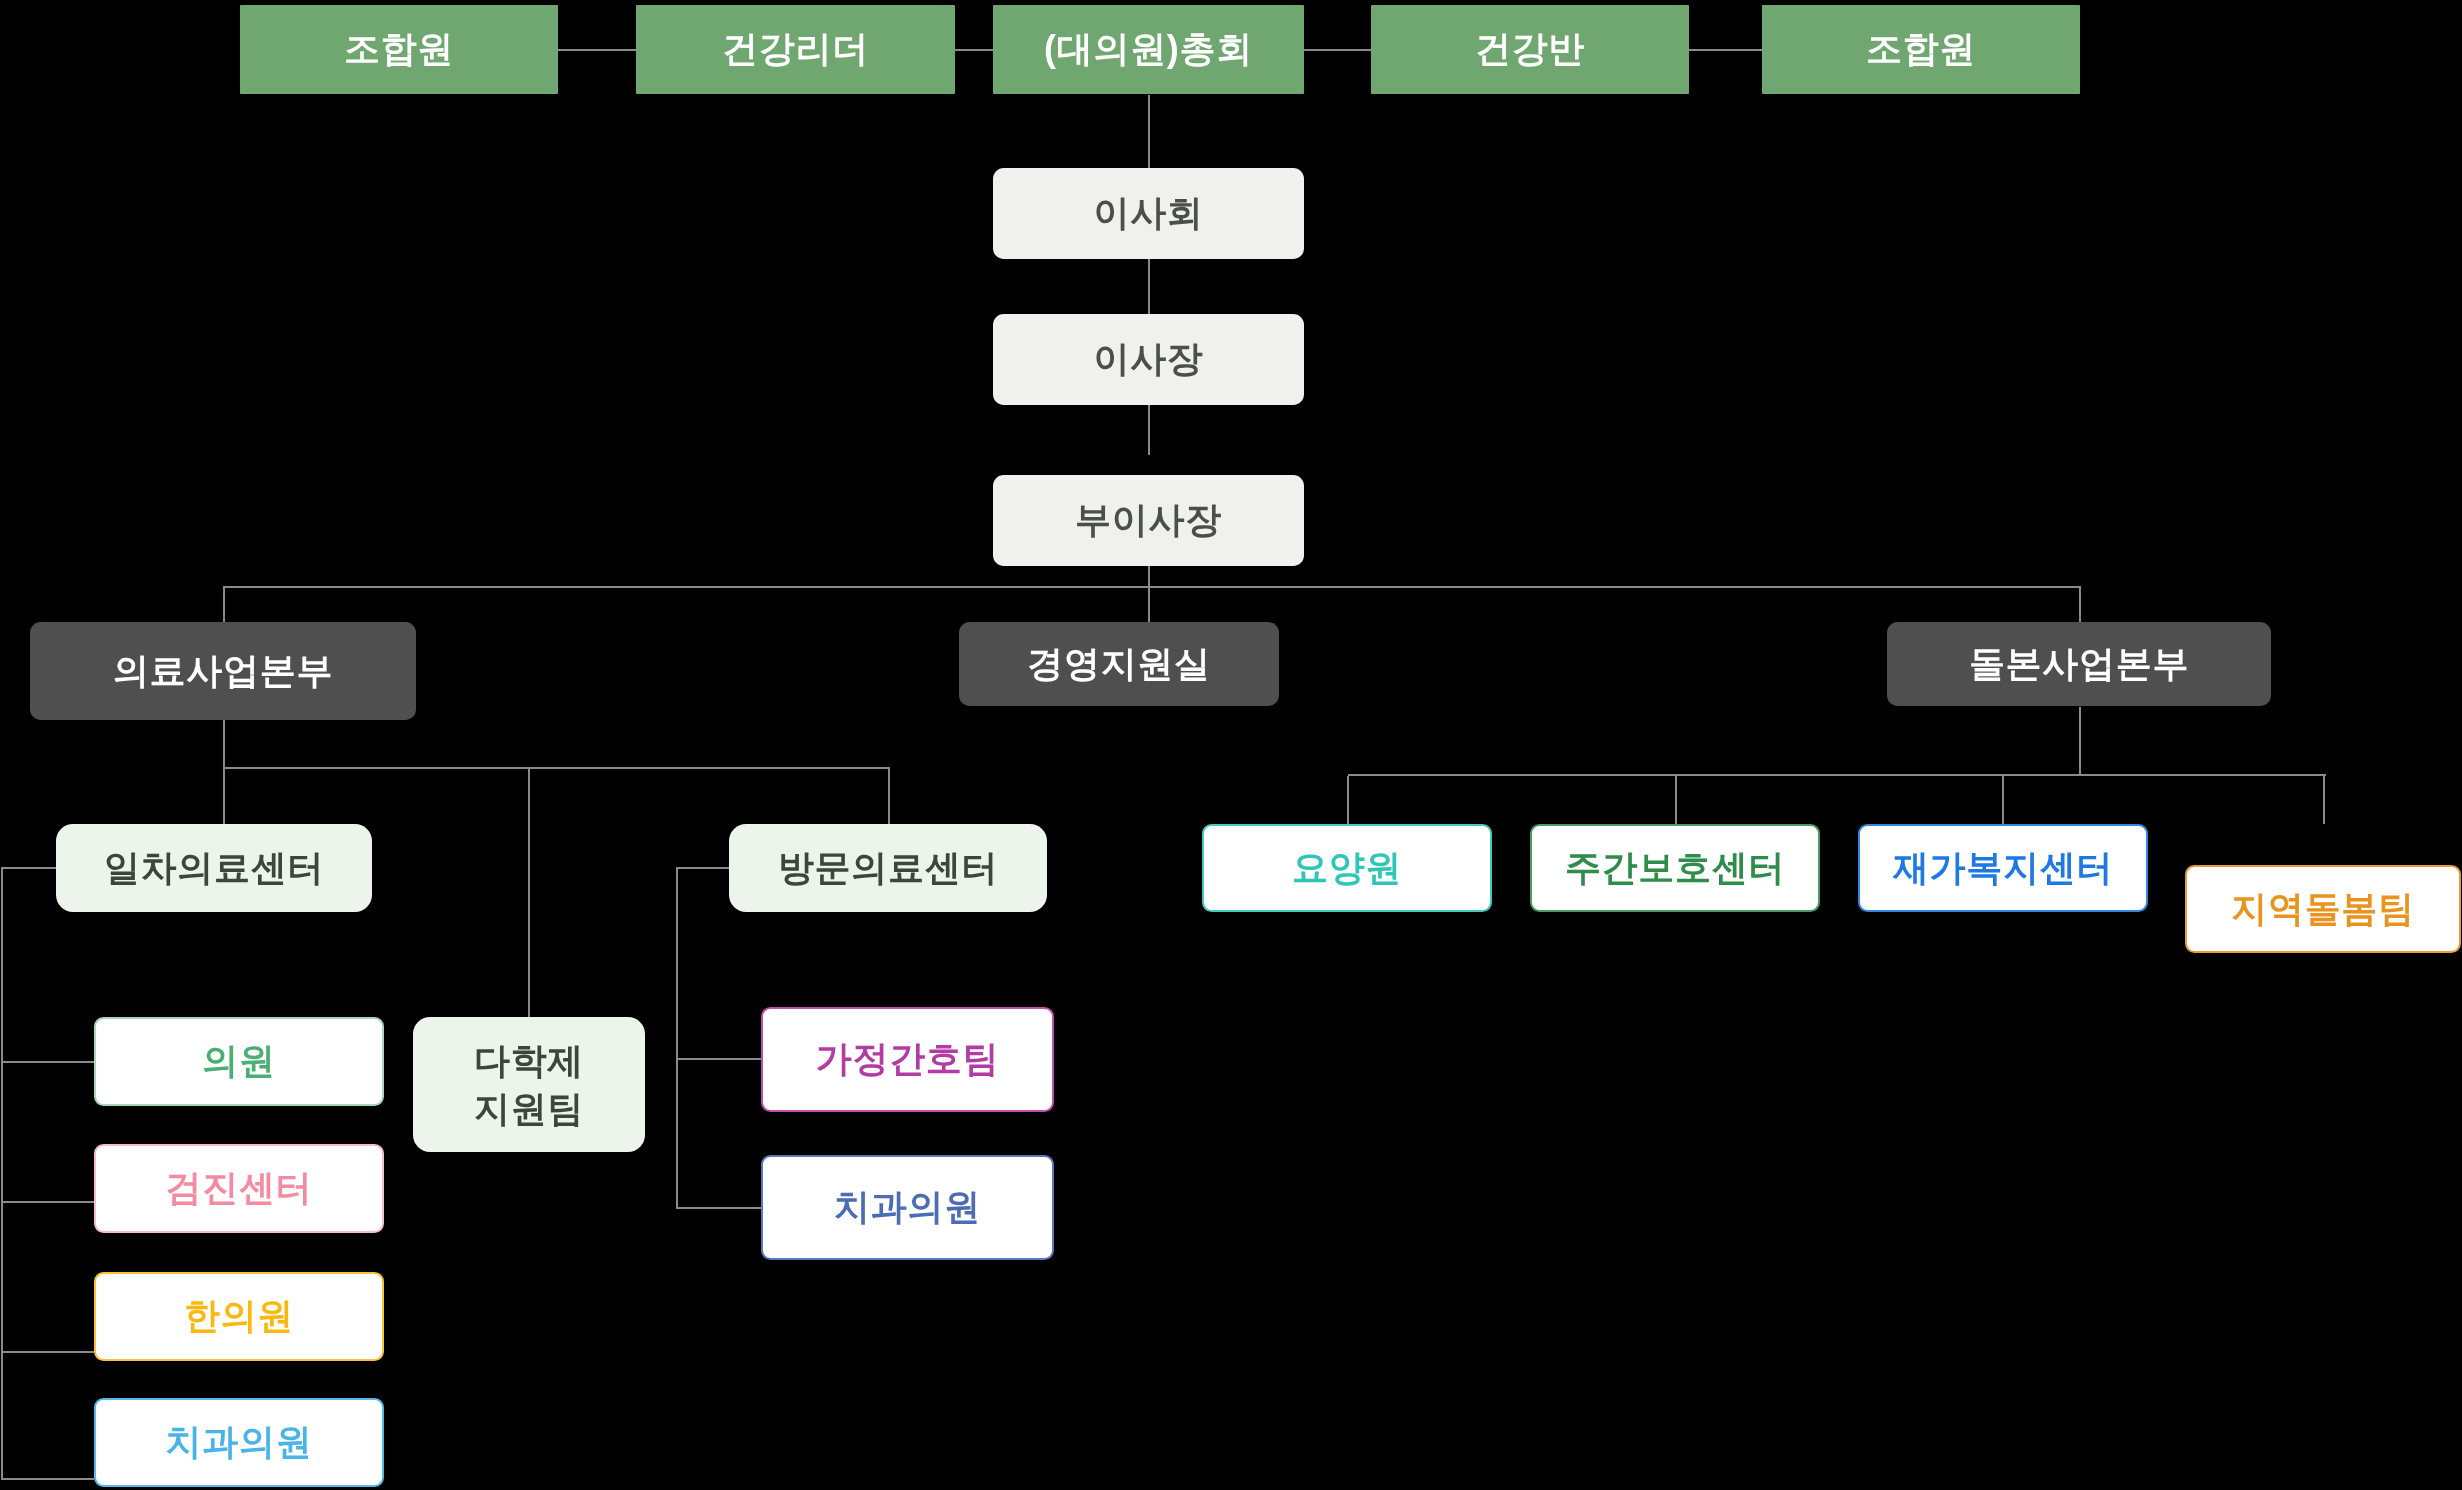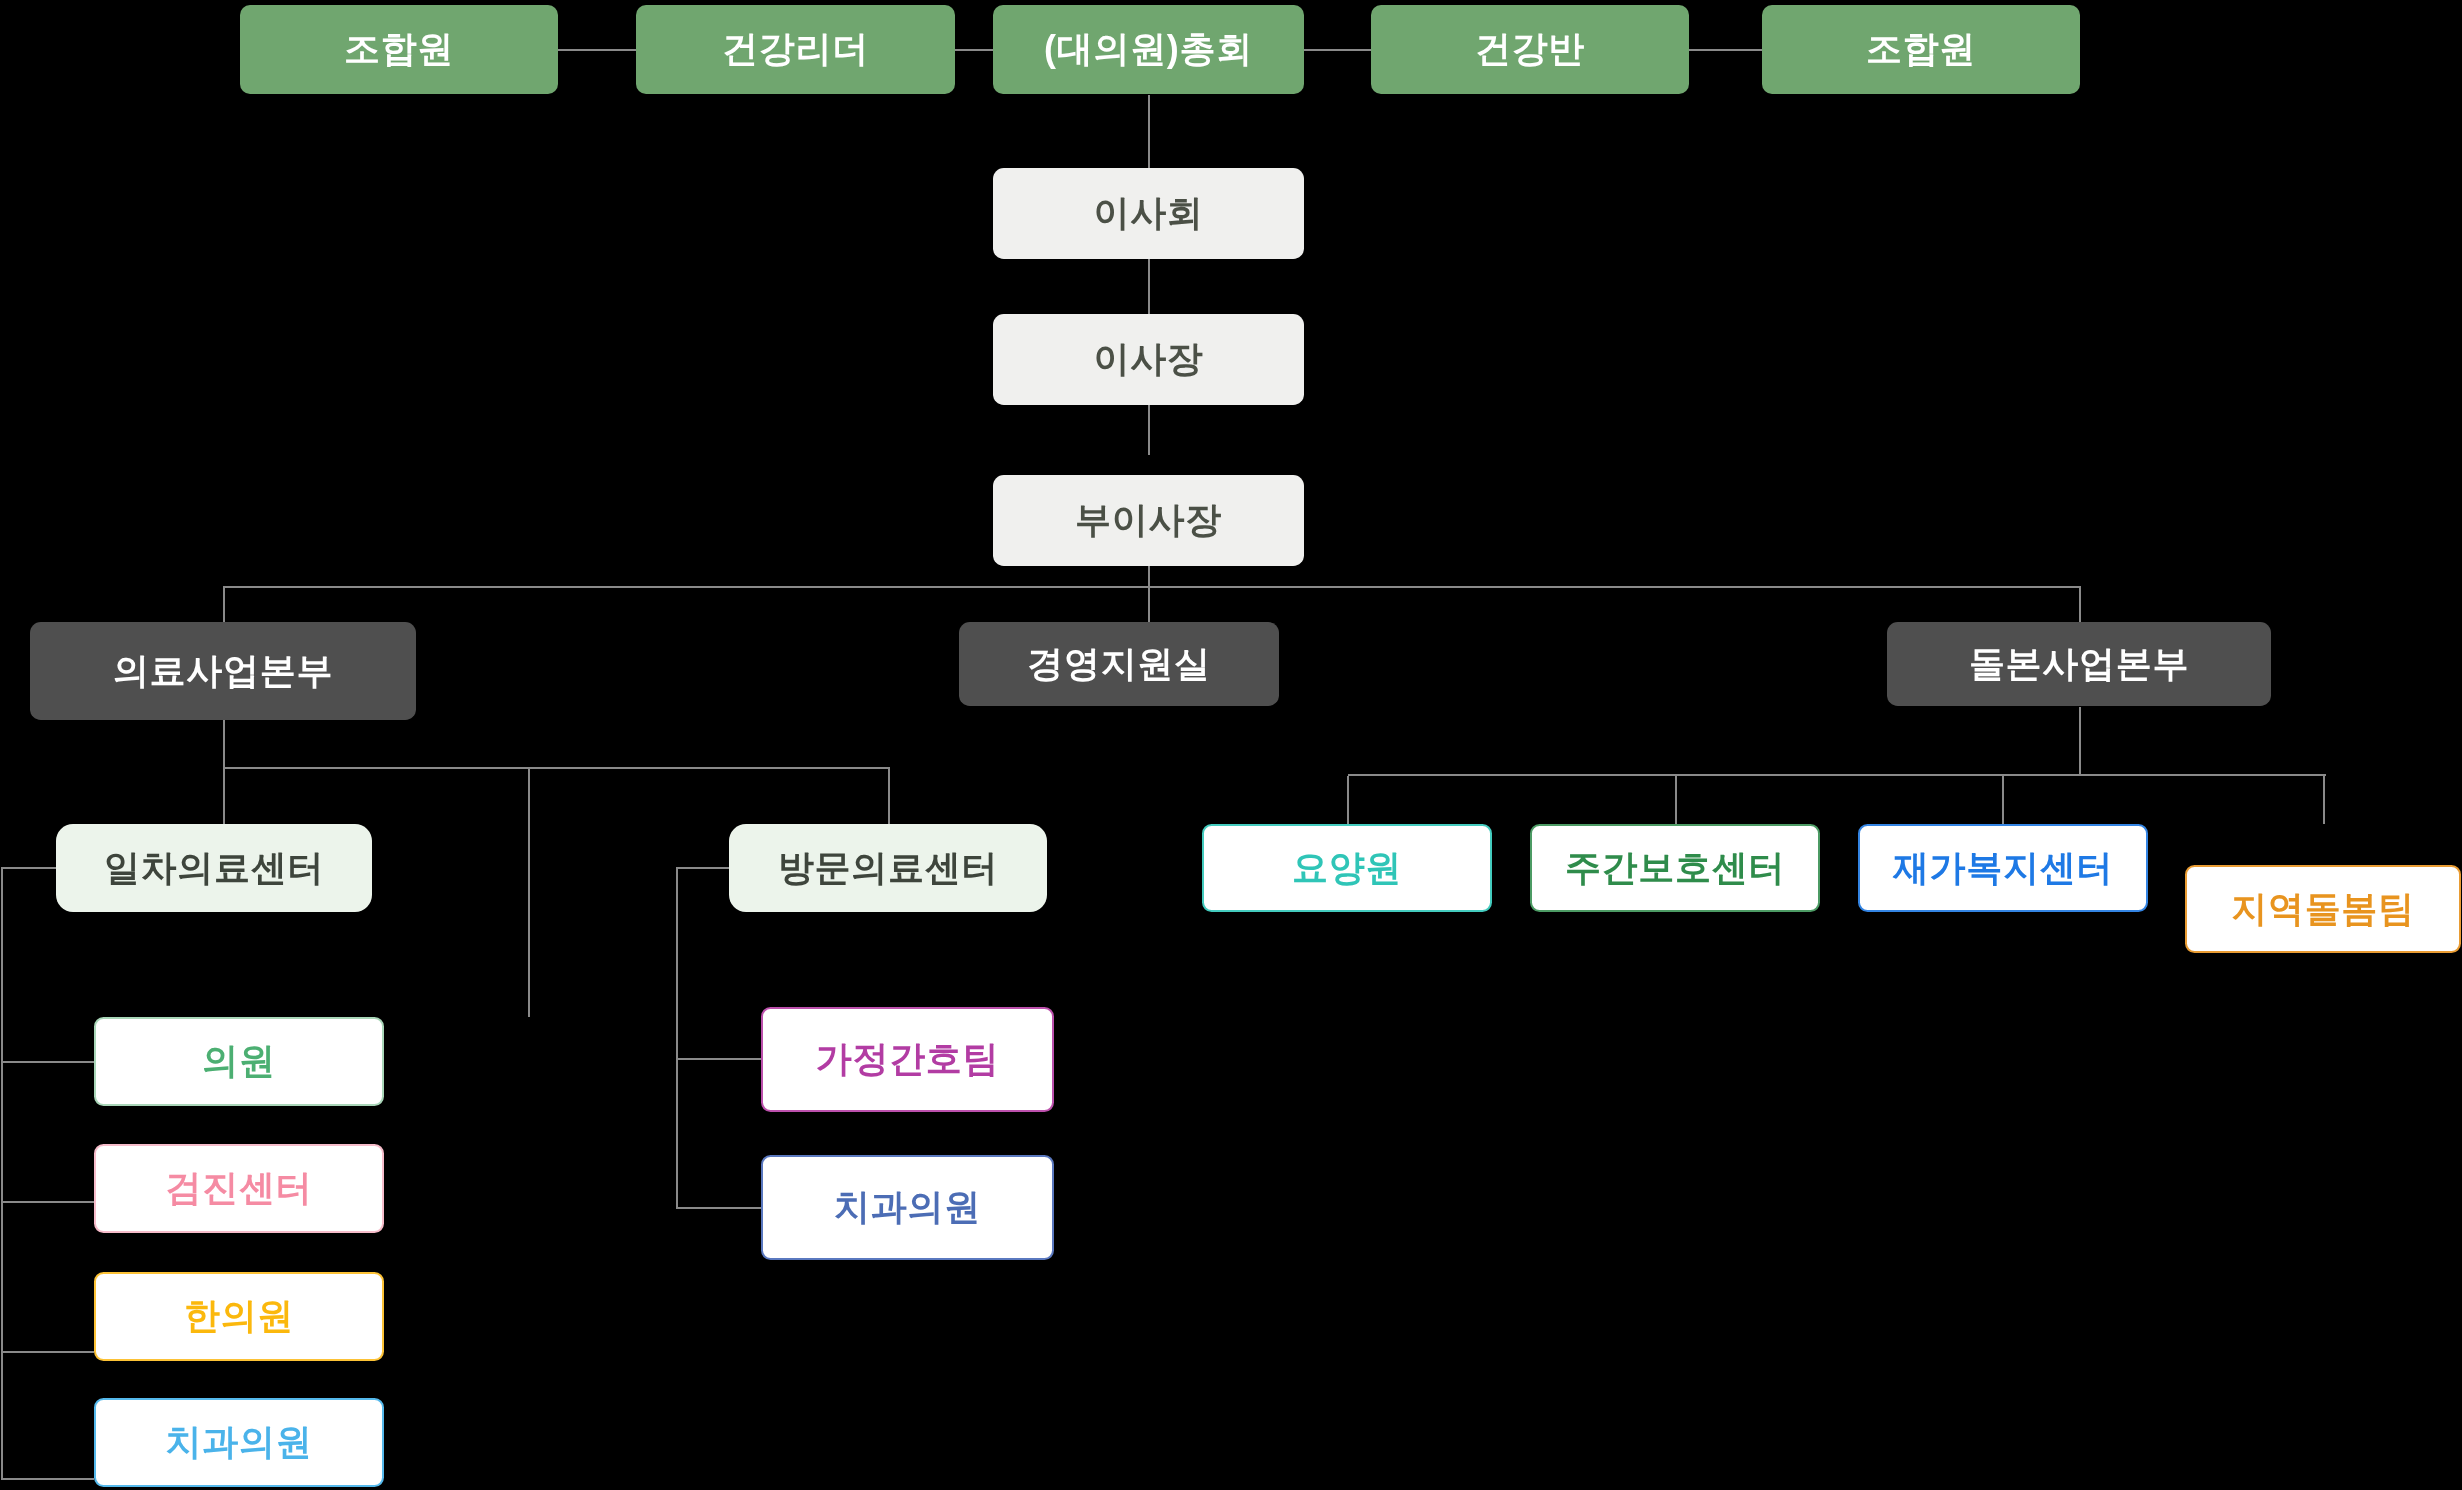--- a/index.html
+++ b/index.html
@@ -10,21 +10,21 @@
     font-family:"Liberation Sans","DejaVu Sans",sans-serif;
     overflow:hidden;
   }
   .box{
     position:absolute;
     display:flex;align-items:center;justify-content:center;
     text-align:center;box-sizing:border-box;
     font-size:36px;font-weight:600;letter-spacing:0.7px;
     white-space:nowrap;
   }
-  .box.green{background:#70A66F;color:#FFFFFF;border-radius:10px;}
+  .box.green{background:#70A66F;color:#FFFFFF;border-radius:1px;}
   .box.gray{background:#F0F0EE;color:#4B5046;border-radius:10.8px;}
   .box.dark{background:#4F4F4F;color:#FFFFFF;border-radius:10.8px;}
   .box.lightgreen{background:#ECF4EB;color:#3E453C;border-radius:17px;}
   .box.outlined{background:#FFFFFF;border:2.7px solid #999;border-radius:9.5px;}
   .box .stack{line-height:1.32;white-space:nowrap;}
   .box .stack span{display:block;}
   .line{position:absolute;background:#8A8A8A;}
 </style>
 </head>
 <body>
@@ -80,20 +80,26 @@
   <div class="box gray" style="left:993px;top:168px;width:311px;height:91px;">이사회</div>
   <div class="box gray" style="left:993px;top:314px;width:311px;height:91px;">이사장</div>
   <div class="box gray" style="left:993px;top:455px;width:311px;height:91px;margin-top:20px;">부이사장</div>
 
   <div class="box dark" style="left:30px;top:622px;width:386px;height:98px;">의료사업본부</div>
   <div class="box dark" style="left:959px;top:622px;width:320px;height:84px;">경영지원실</div>
   <div class="box dark" style="left:1887px;top:622px;width:384px;height:84px;">돌본사업본부</div>
 
   <div class="box lightgreen" style="left:56px;top:824px;width:316px;height:88px;">일차의료센터</div>
   <div class="box lightgreen" style="left:729px;top:824px;width:318px;height:88px;">방문의료센터</div>
+  <div class="box lightgreen" style="left:413px;top:1017px;width:232px;height:135px;">
+    <div class="stack">
+      <span>다학제</span>
+      <span>지원팀</span>
+    </div>
+  </div>
 
   <div class="box outlined" style="left: 94px; top: 1017px; width: 290px; height: 89px; color: rgb(76, 175, 114); border-color: rgb(169, 214, 184);">의원</div>
   <div class="box outlined" style="left: 94px; top: 1144px; width: 290px; height: 89px; color: rgb(245, 139, 163); border-color: rgb(246, 188, 202);">검진센터</div>
   <div class="box outlined" style="left: 94px; top: 1272px; width: 290px; height: 89px; color: rgb(251, 184, 13); border-color: rgb(252, 194, 54);">한의원</div>
   <div class="box outlined" style="left: 94px; top: 1398px; width: 290px; height: 89px; color: rgb(74, 179, 234); border-color: rgb(85, 185, 236);">치과의원</div>
 
   <div class="box outlined" style="left: 761px; top: 1007px; width: 293px; height: 105px; color: rgb(178, 60, 163); border-color: rgb(188, 80, 172);">가정간호팀</div>
   <div class="box outlined" style="left: 761px; top: 1155px; width: 293px; height: 105px; color: rgb(76, 109, 181); border-color: rgb(90, 120, 191);">치과의원</div>
 
   <div class="box outlined" style="left: 1202px; top: 824px; width: 290px; height: 88px; color: rgb(47, 197, 183); border-color: rgb(67, 203, 190);">요양원</div>

